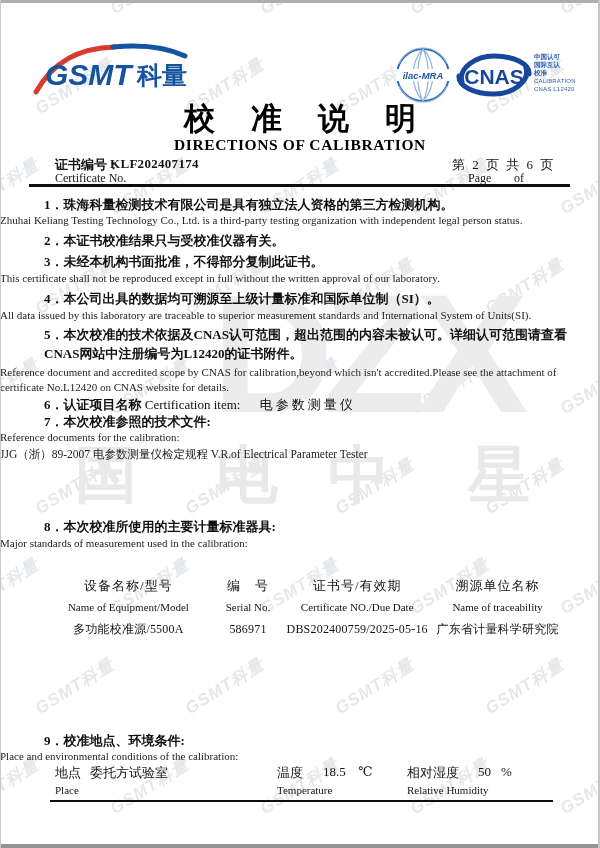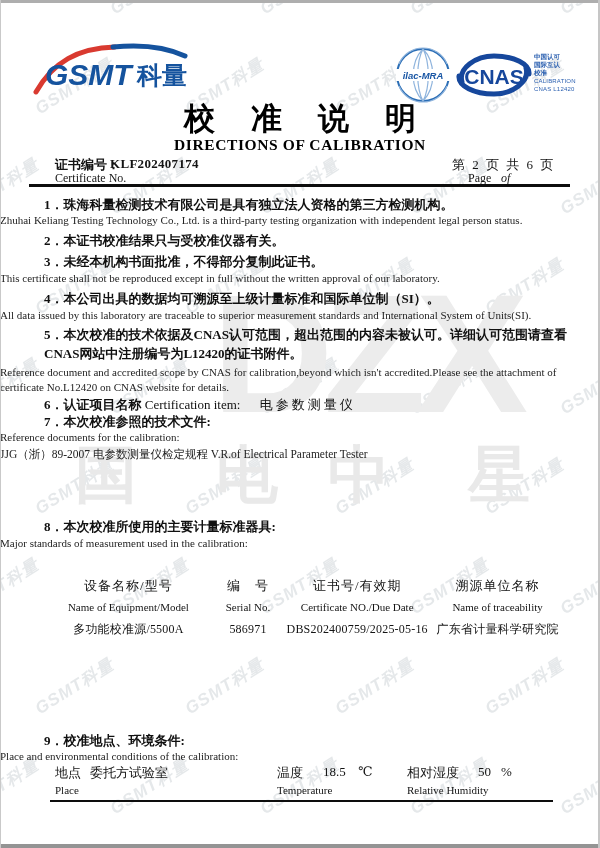--- a/index.html
+++ b/index.html
@@ -56,21 +56,21 @@
     font-size:15.5px;font-weight:bold;letter-spacing:0.6px;color:#000;
   }
 
   .cert-row{position:absolute;left:0;top:156px;width:600px;height:16px;font-size:13px;}
   .cert-label{position:absolute;left:55px;font-weight:bold;font-family:Liberation Mono, monospace;}
   .cert-no{position:absolute;left:110px;font-weight:bold;letter-spacing:0.3px;}
   .page-zh{position:absolute;left:452px;letter-spacing:2px;}
   .cert-row2{position:absolute;left:0;top:171px;width:488px;height:14px;font-size:12px;}
   .cert-label-en{position:absolute;left:55px;}
   .page-en-1{position:absolute;left:468px;}
-  .page-en-2{position:absolute;left:501px;font-style:italic;}
+  .page-en-2{position:absolute;left:514px;}
   .divider-top{position:absolute;left:29px;top:184px;width:541px;height:2.6px;background:#0d0d0d;}
 
   
   .items{position:absolute;left:0;top:190px;width:600px;}
   .zh-line{font-size:13px;font-weight:bold;line-height:17px;padding-left:44px;padding-right:26px;color:#101010;}
   .en-line{font-size:11px;line-height:15px;padding-right:24px;color:#232323;}
   .mt6{margin-top:6px;} .mt4{margin-top:4px;} .mt2{margin-top:2px;} .mt1{margin-top:1px;}
   .item5-zh{line-height:19px;}
   .inline-en{font-weight:normal;font-size:13px;}
   .inline-val{font-weight:normal;font-size:13px;letter-spacing:3px;margin-left:16px;}

